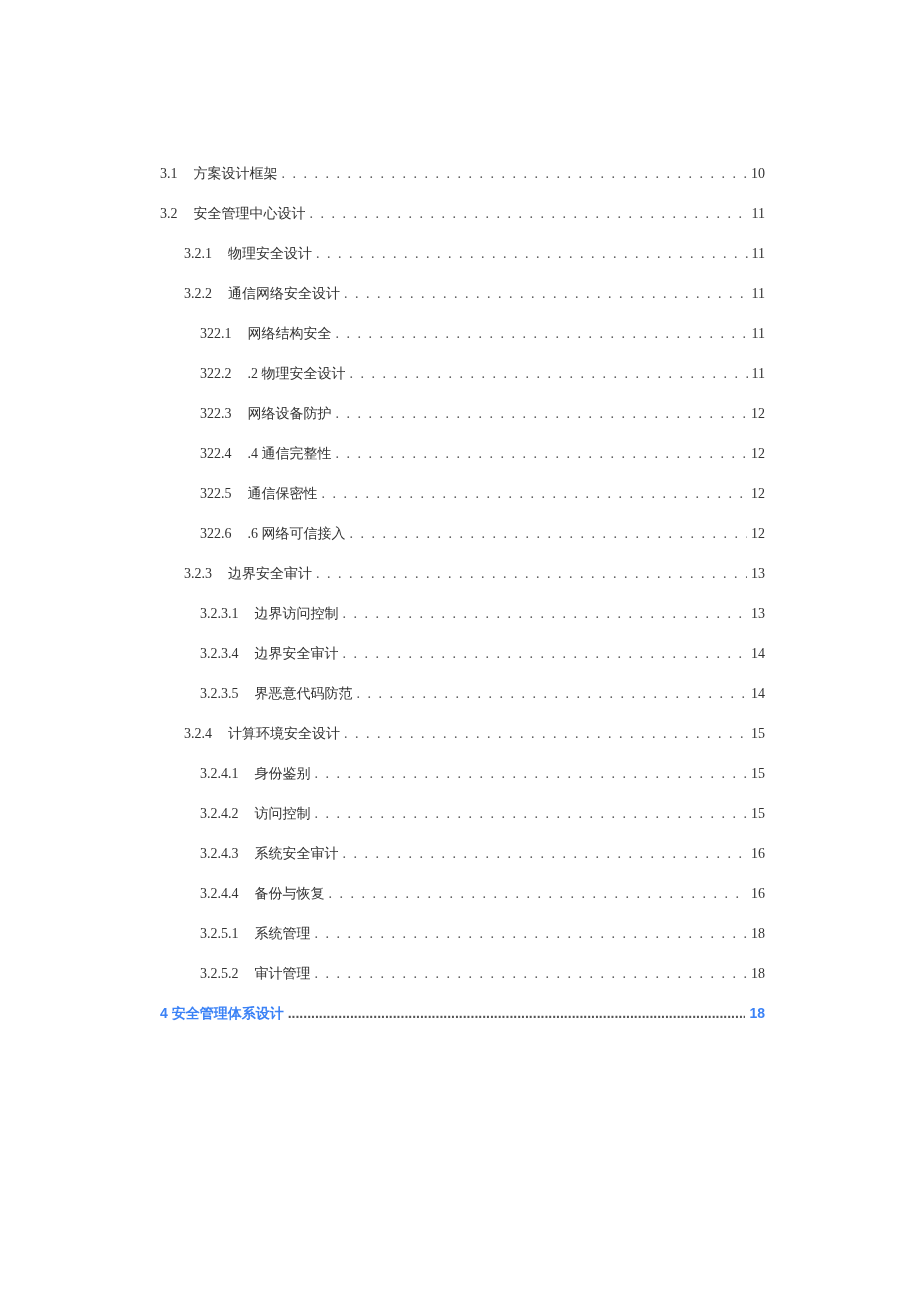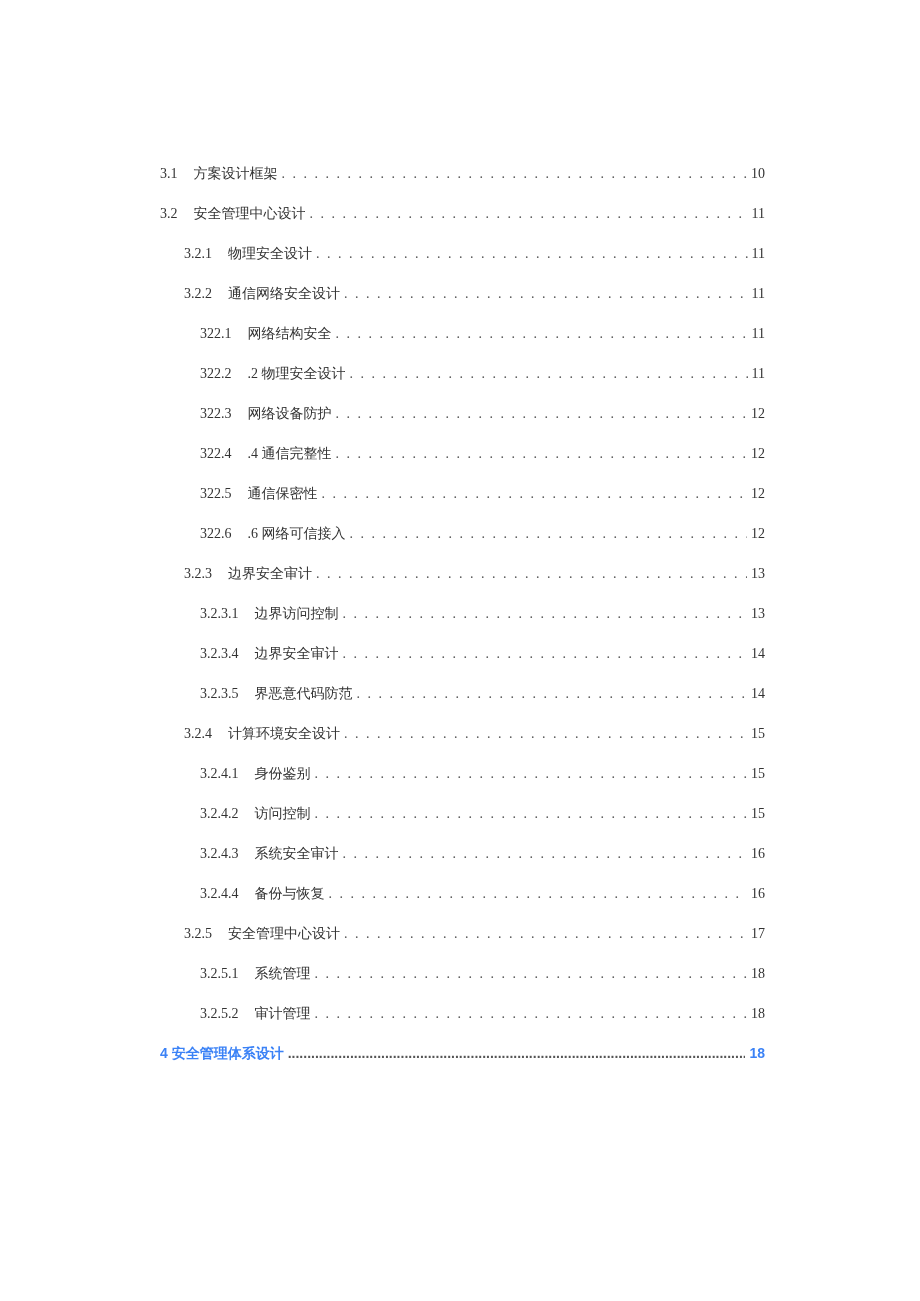--- a/index.html
+++ b/index.html
@@ -167,26 +167,20 @@
       <span class="toc-title">系统安全审计</span>
       <span class="toc-dots"></span>
       <span class="toc-page">16</span>
     </div>
     <div class="toc-entry indent-2">
       <span class="toc-num">3.2.4.4</span>
       <span class="toc-title">备份与恢复</span>
       <span class="toc-dots"></span>
       <span class="toc-page">16</span>
     </div>
-    <div class="toc-entry indent-1">
-      <span class="toc-num">3.2.5</span>
-      <span class="toc-title">安全管理中心设计</span>
-      <span class="toc-dots"></span>
-      <span class="toc-page">17</span>
-    </div>
     <div class="toc-entry indent-2">
       <span class="toc-num">3.2.5.1</span>
       <span class="toc-title">系统管理</span>
       <span class="toc-dots"></span>
       <span class="toc-page">18</span>
     </div>
     <div class="toc-entry indent-2">
       <span class="toc-num">3.2.5.2</span>
       <span class="toc-title">审计管理</span>
       <span class="toc-dots"></span>

